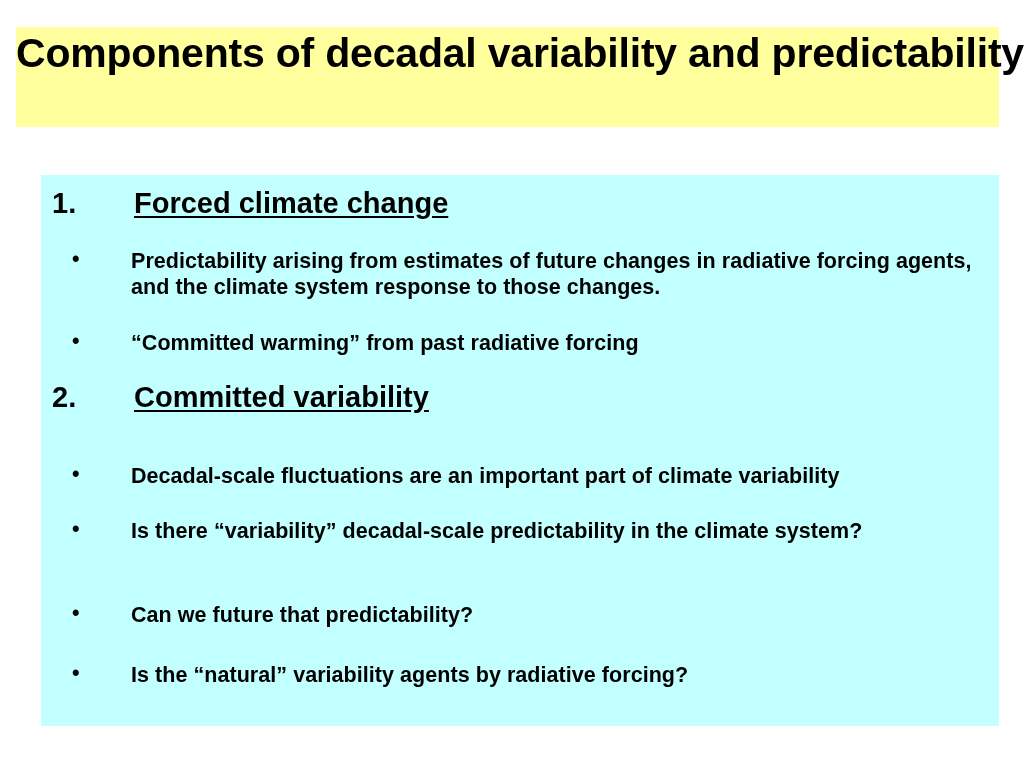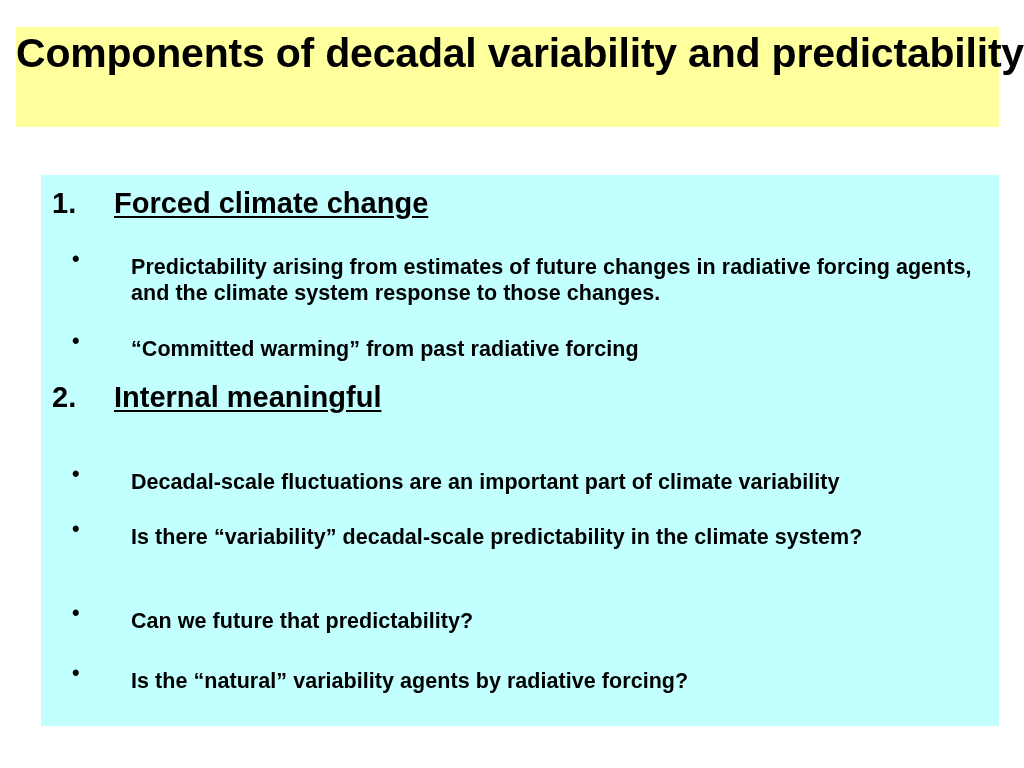--- a/index.html
+++ b/index.html
@@ -66,42 +66,42 @@
     white-space: nowrap;
   }
   .heading .num {
     position: absolute;
     left: 0;
     top: 0;
     width: 56px;
   }
   .heading .htext {
     position: absolute;
-    left: 62px;
+    left: 82px;
     top: 0;
     text-decoration: underline;
     text-underline-offset: 3px;
   }
 
   
   .bullet {
     font-size: 21.5px;
     line-height: 1.22;
   }
   .bullet .dot {
     position: absolute;
     left: 12px;
     top: 0;
     font-size: 21.5px;
     line-height: 1.22;
   }
   .bullet .btext {
     position: absolute;
     left: 71px;
-    top: 8px;
+    top: 2px;
     width: 870px;
     letter-spacing: 0.05px;
   }
 </style>
 </head>
 <body>
 
 <div id="slide">
 
   <div id="title-box">
@@ -120,21 +120,21 @@
       <span class="btext">Predictability arising from estimates of future changes in radiative forcing agents, and the climate system response to those changes.</span>
     </div>
 
     <div class="line bullet" style="left:19px; top:153px; width:920px;">
       <span class="dot">•</span>
       <span class="btext">“Committed warming” from past radiative forcing</span>
     </div>
 
     <div class="line heading" style="left:11px; top:207px; width:620px;">
       <span class="num">2.</span>
-      <span class="htext">Internal meaningful</span>
+      <span class="htext">Committed variability</span>
     </div>
 
     <div class="line bullet" style="left:19px; top:286px; width:920px;">
       <span class="dot">•</span>
       <span class="btext">Decadal-scale fluctuations are an important part of climate variability</span>
     </div>
 
     <div class="line bullet" style="left:19px; top:341px; width:920px;">
       <span class="dot">•</span>
       <span class="btext" style="width:800px;">Is there “variability” decadal-scale predictability in the climate system?</span>

